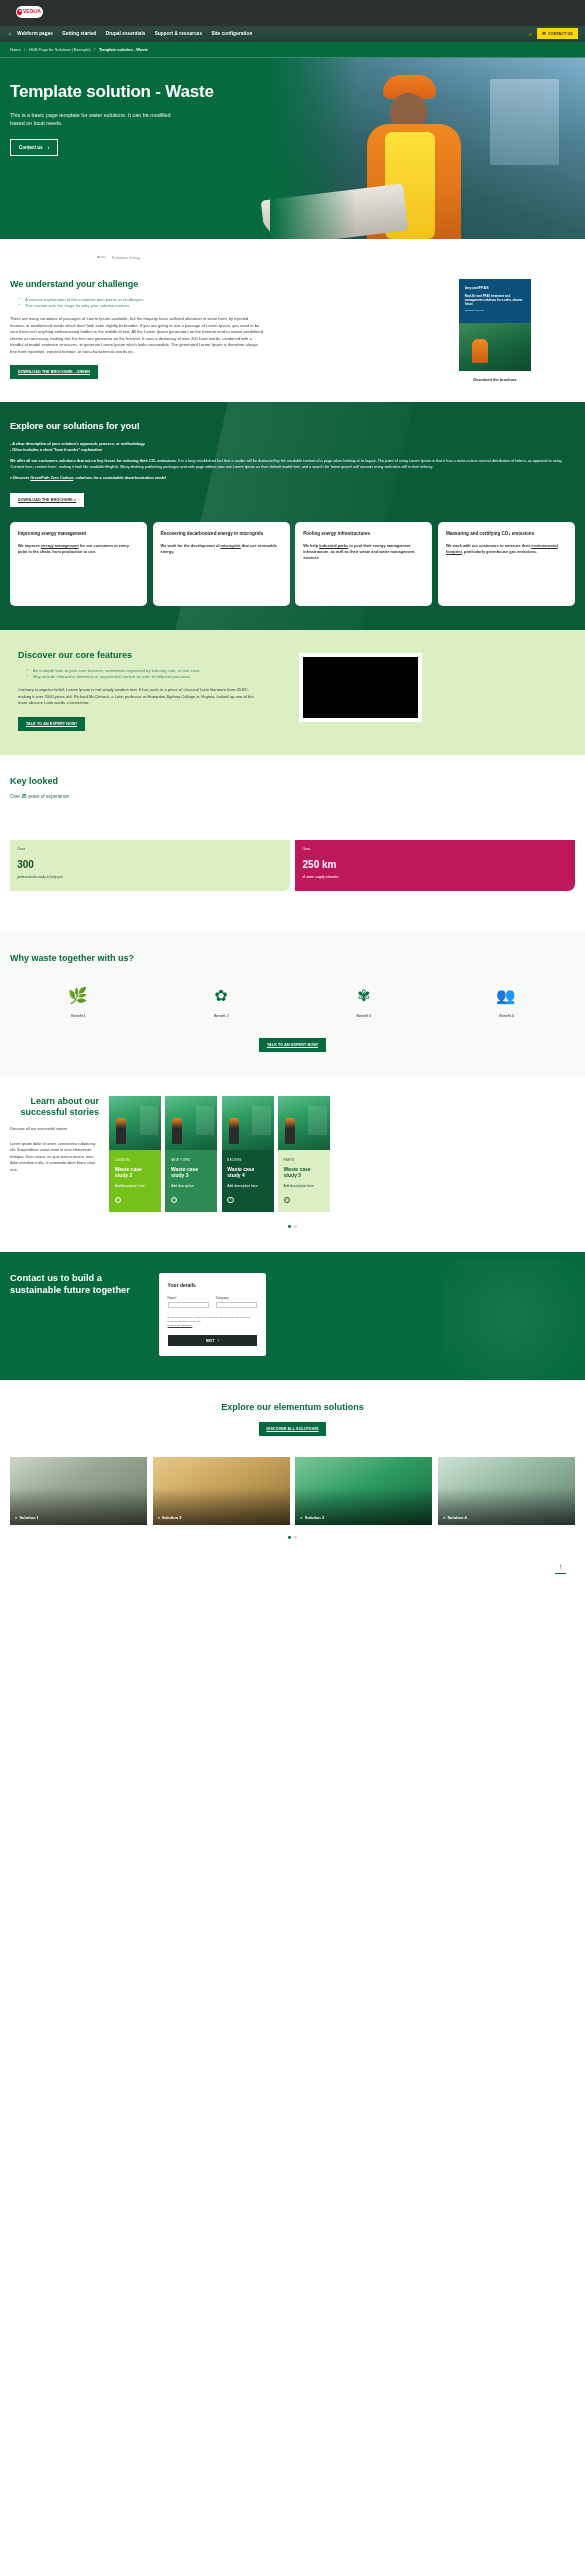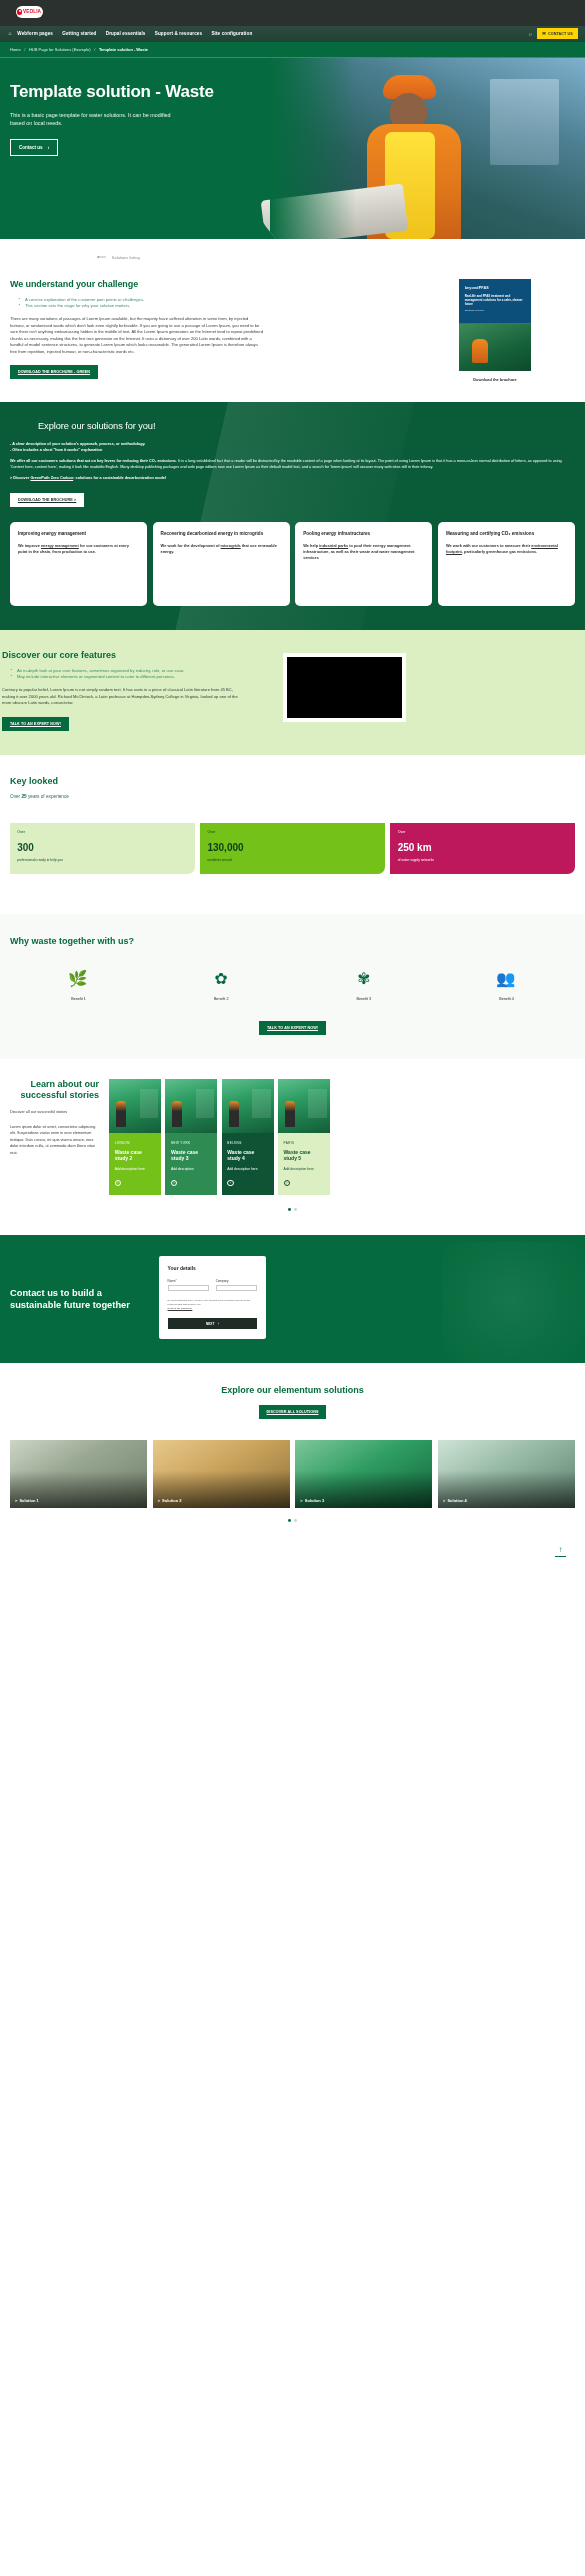--- a/index.html
+++ b/index.html
@@ -173,62 +173,62 @@
   .sec-dark {
     background:#0a5c38; color:#ffffff; position:relative; overflow:hidden;
     padding: 18.6px 0 24px 0;
   }
   .sec-dark:before {
     content:""; position:absolute; left:200px; top:-29px; width:186px; height:301px;
     background:linear-gradient(90deg, rgba(255,255,255,.09), rgba(255,255,255,.02));
     transform: skewX(-13deg);
   }
   .sec-dark .inner { position:relative; z-index:2; padding:0 10px; }
-  .sec-dark h2 { font-size:9.3px; font-weight:normal; letter-spacing:-0.1px;margin-left:28px; }
+  .sec-dark h2 { font-size:9.3px; font-weight:bold; letter-spacing:-0.1px; }
   .dash { font-size:3.8px; font-weight:bold; line-height:1.8; }
   .para-w { font-size:3.8px; line-height:1.75; margin-top:3.6px; }
   .para-w b { font-weight:bold; }
   .para-w u { text-decoration:underline; }
   .btn-white {
     display:inline-block; background:#ffffff; color:#1f2b25;
     font-size:3.7px; font-weight:bold; padding:5px 7.9px; margin-top:10.7px;
     text-decoration:underline; letter-spacing:0.1px;
   }
   .cards { display:flex; gap:5.7px; margin-top:15.7px; }
   .card {
     flex:1; background:#ffffff; color:#1f1f1f; border-radius:5px;
     padding:8.6px 7.9px 10px 7.9px; min-height:84px;
   }
   .card h3 { font-size:4.6px; font-weight:bold; line-height:1.3; color:#1f1f1f; }
   .card p { font-size:3.9px; font-weight:bold; line-height:1.55; margin-top:6.4px; color:#2f2f2f;}
   .card p u { text-decoration:underline; }
 
   
   .sec-light { background:#dcefc2; padding: 20px 0 24px 0; position:relative; }
-  .sec-light .row { display:flex; gap:23px; padding:0 2px; }
+  .sec-light .row { display:flex; gap:23px; padding:0 18px; }
   .sec-light .col-l { width:258px; }
   .sec-light h2 { color:#056b3e; font-size:9px; font-weight:bold; }
   .sec-light .bullets li { color:#3f8b62; }
   .sec-light .body-txt { width:236px; color:#3a3a3a; }
   .video {
     width:123px; height:69px; background:#000000;
     border:4.3px solid #ffffff; margin-top:2.9px;
   }
   .btn-green2 {
     display:inline-block; background:#056b3e; color:#ffffff;
     font-size:3.7px; font-weight:bold; padding:5px 7.9px; margin-top:10px;
     letter-spacing:0.1px;
   }
 
   
   .sec-kf { background:#ffffff; padding: 21.5px 0 24px 0; }
   .sec-kf h2 { color:#056b3e; font-size:9px; font-weight:bold; padding:0 10px;}
   .kf-sub { padding:0 10px; margin-top:7.9px; font-size:4.7px; color:#2f6b4a; }
   .kf-sub b { color:#056b3e; font-weight:bold; }
-  .kf-row { display:flex; gap:5.7px; padding:16px 10px; margin-top:8px; }
+  .kf-row { display:flex; gap:5.7px; padding:16px 10px; margin-top:25px; }
   .kf {
     flex:1; border-radius:0 0 7.2px 0; padding:7.2px 7.2px 11.4px 7.2px; min-height:46px;
     display:flex; flex-direction:column;
   }
   .kf .over { font-size:3.6px; }
   .kf .num { font-size:10px; font-weight:bold; margin-top:8.6px; line-height:1; }
   .kf .desc { font-size:3.3px; margin-top:5px; line-height:1.5; }
   .kf1 { background:#dcefc2; color:#14502f; }
   .kf2 { background:#74c11a; color:#0f3d16; }
   .kf3 { background:#be185d; color:#ffffff; }
@@ -279,21 +279,21 @@
   .dot-s.on { background:#056b3e; }
 
   
   .sec-contact { background:#056b3e; padding: 21.5px 0 24px 0; position:relative; overflow:hidden; }
   .sec-contact:after {
     content:""; position:absolute; right:-29px; bottom:-21.5px; width:172px; height:143px;
     background:radial-gradient(circle at 40% 40%, rgba(255,255,255,.07), rgba(255,255,255,0) 65%);
   }
   .contact-row { display:flex; gap:13px; padding:0 10px; position:relative; z-index:2; }
   .contact-left { width:136px; }
-  .contact-left h2 { color:#ffffff; font-size:9.3px; font-weight:bold; line-height:1.22;margin-top:32px; }
+  .contact-left h2 { color:#ffffff; font-size:9.3px; font-weight:bold; line-height:1.22; }
   .form-card { background:#ffffff; border-radius:2.1px; padding:8.6px 8.6px 10px 8.6px; width:107px; }
   .form-card h3 { font-size:5px; font-weight:bold; color:#1f1f1f; }
   .f-row { display:flex; gap:6.4px; margin-top:7.9px; }
   .f-field { flex:1; }
   .f-lbl { font-size:3px; color:#3a3a3a; }
   .f-lbl .req { color:#c0392b; }
   .f-inp { height:6.4px; border:0.7px solid #c9c9c9; background:#ffffff; margin-top:2.1px; }
   .consent { font-size:2.4px; color:#5a5a5a; line-height:1.6; margin-top:7.9px; }
   .consent u { text-decoration:underline; color:#3a3a3a; }
   .next-btn {
@@ -463,25 +463,20 @@
 
   <div class="sec-kf">
     <h2>Key looked</h2>
     <div class="kf-sub"><span>Over </span><b>25</b><span> years of experience</span></div>
     <div class="kf-row">
       <div class="kf kf1">
         <span class="over">Over</span>
         <span class="num">300</span>
         <span class="desc">professionals ready to help you</span>
       </div>
-      <div class="kf kf2">
-        <span class="over">Over</span>
-        <span class="num">130,000</span>
-        <span class="desc">residents served</span>
-      </div>
       <div class="kf kf3">
         <span class="over">Over</span>
         <span class="num">250 km</span>
         <span class="desc">of water supply networks</span>
       </div>
     </div>
   </div>
 
   <div class="sec-why">
     <h2>Why waste together with us?</h2>

